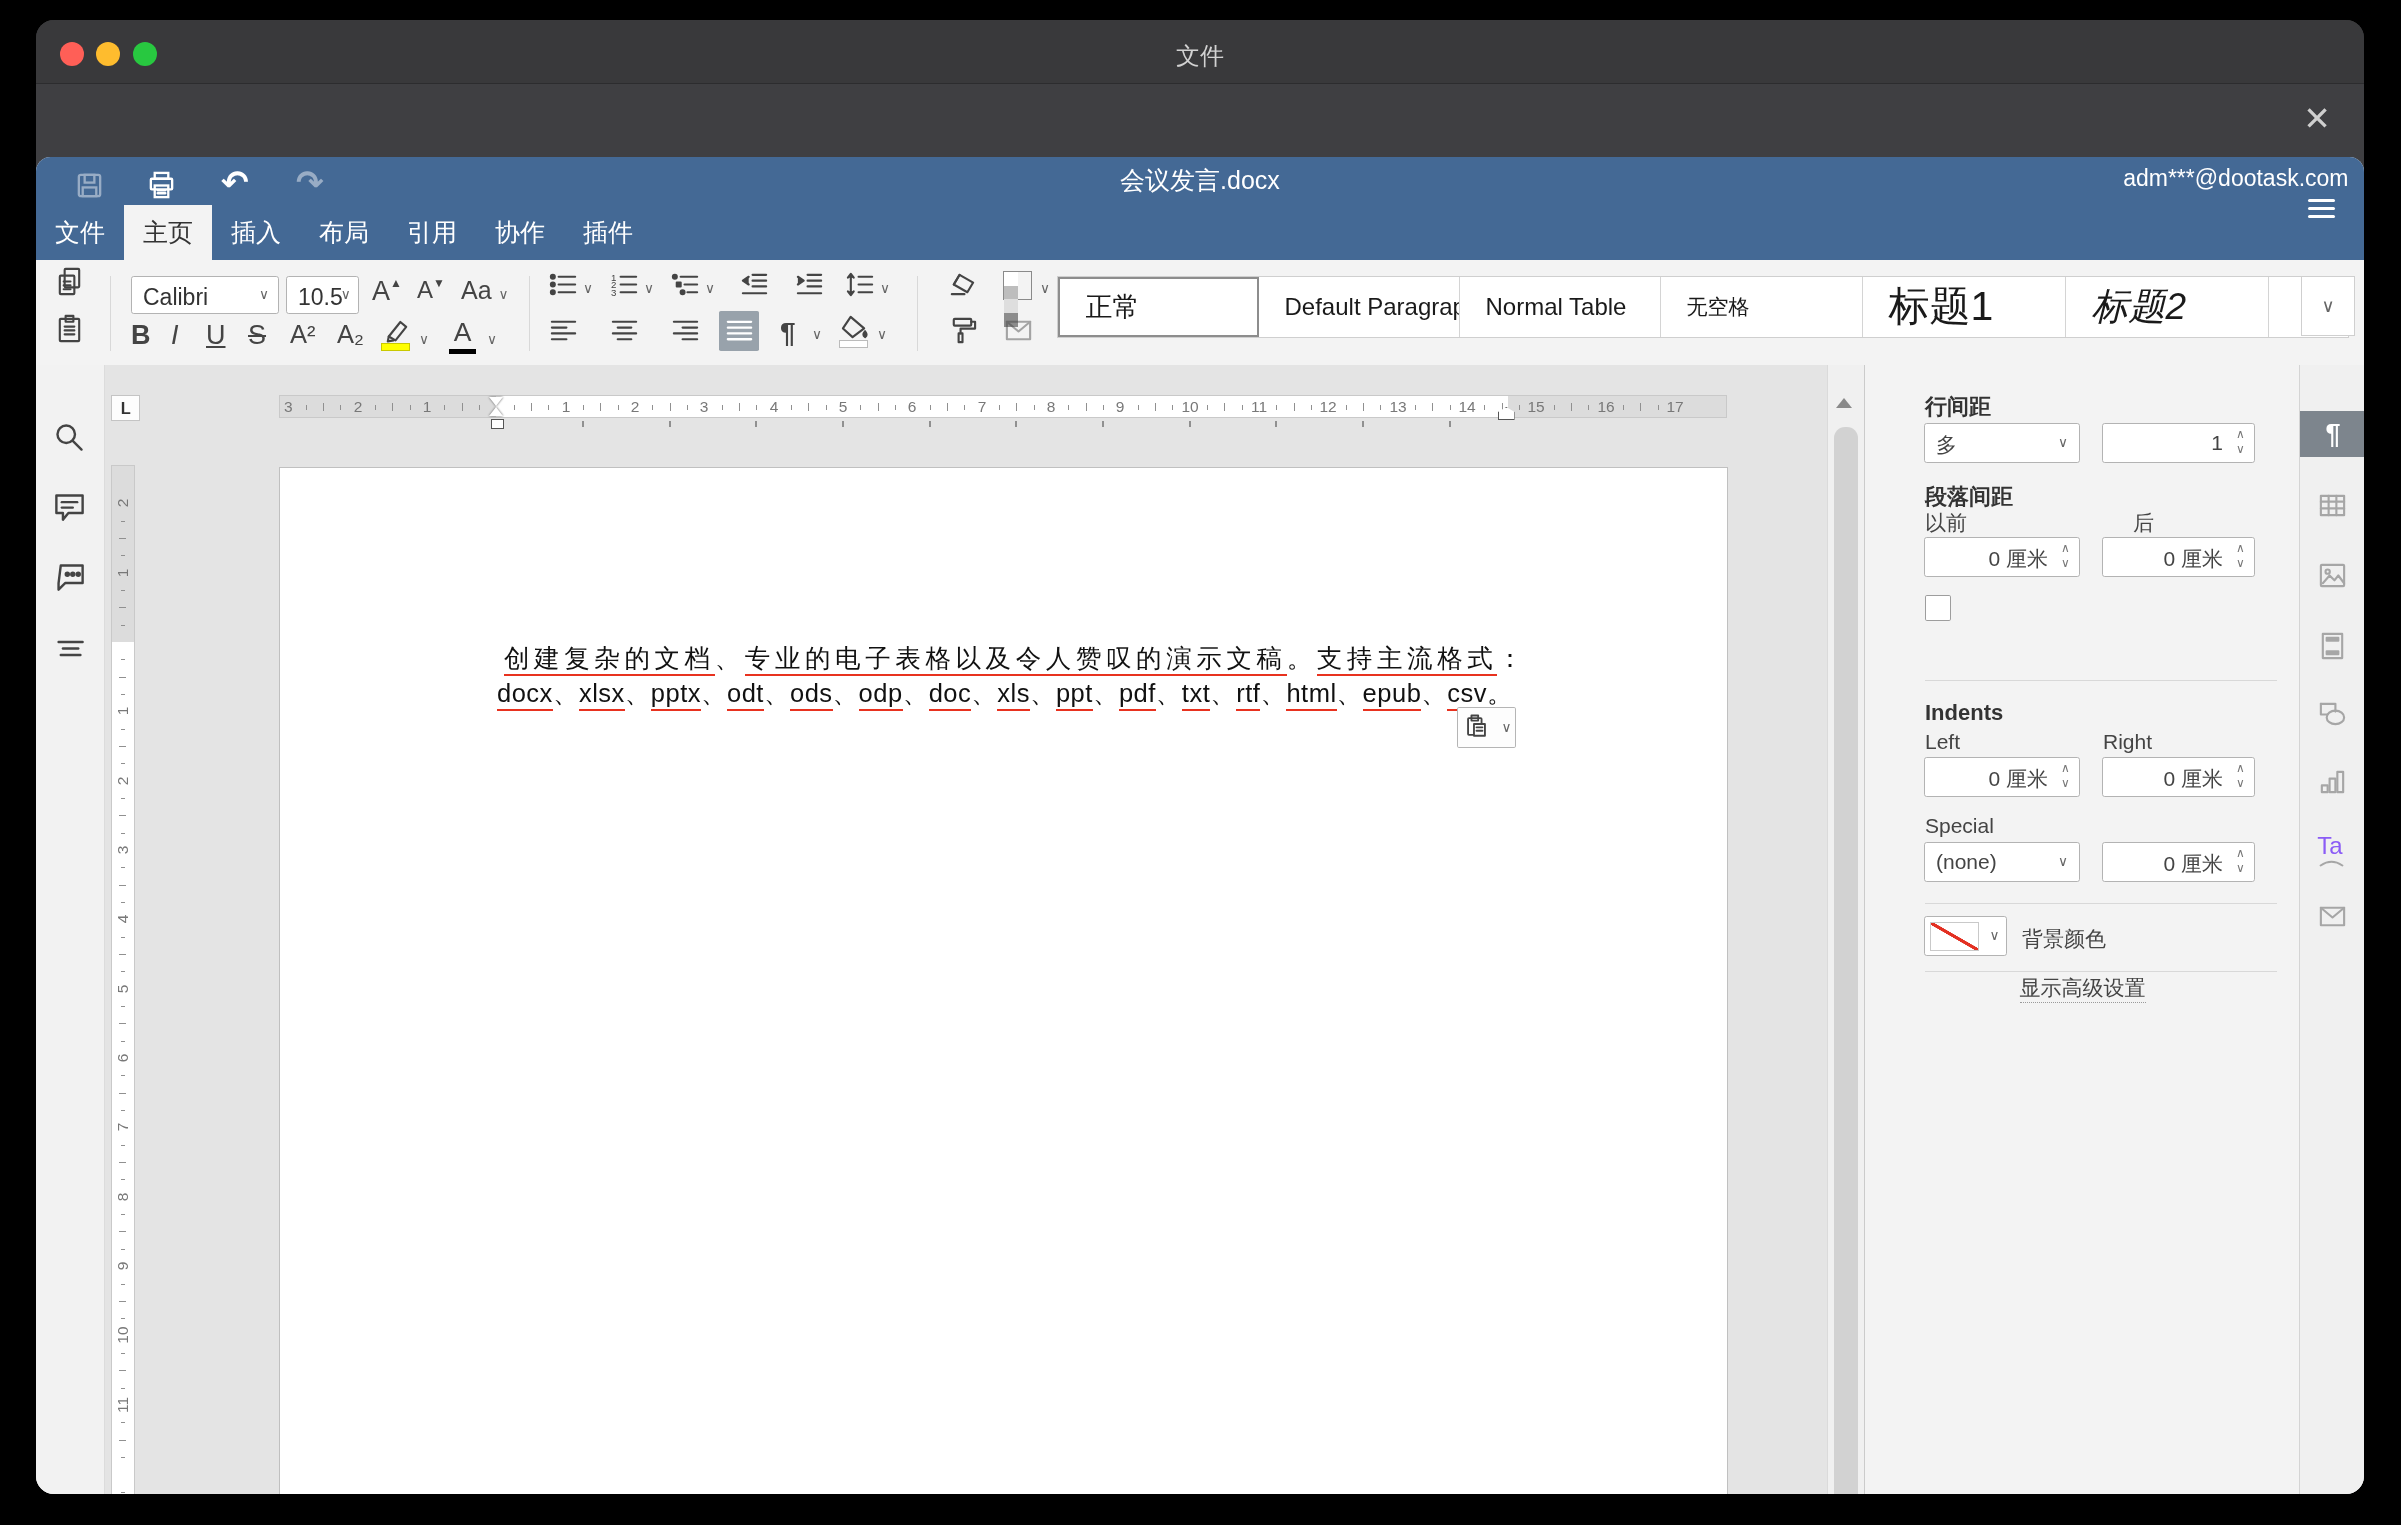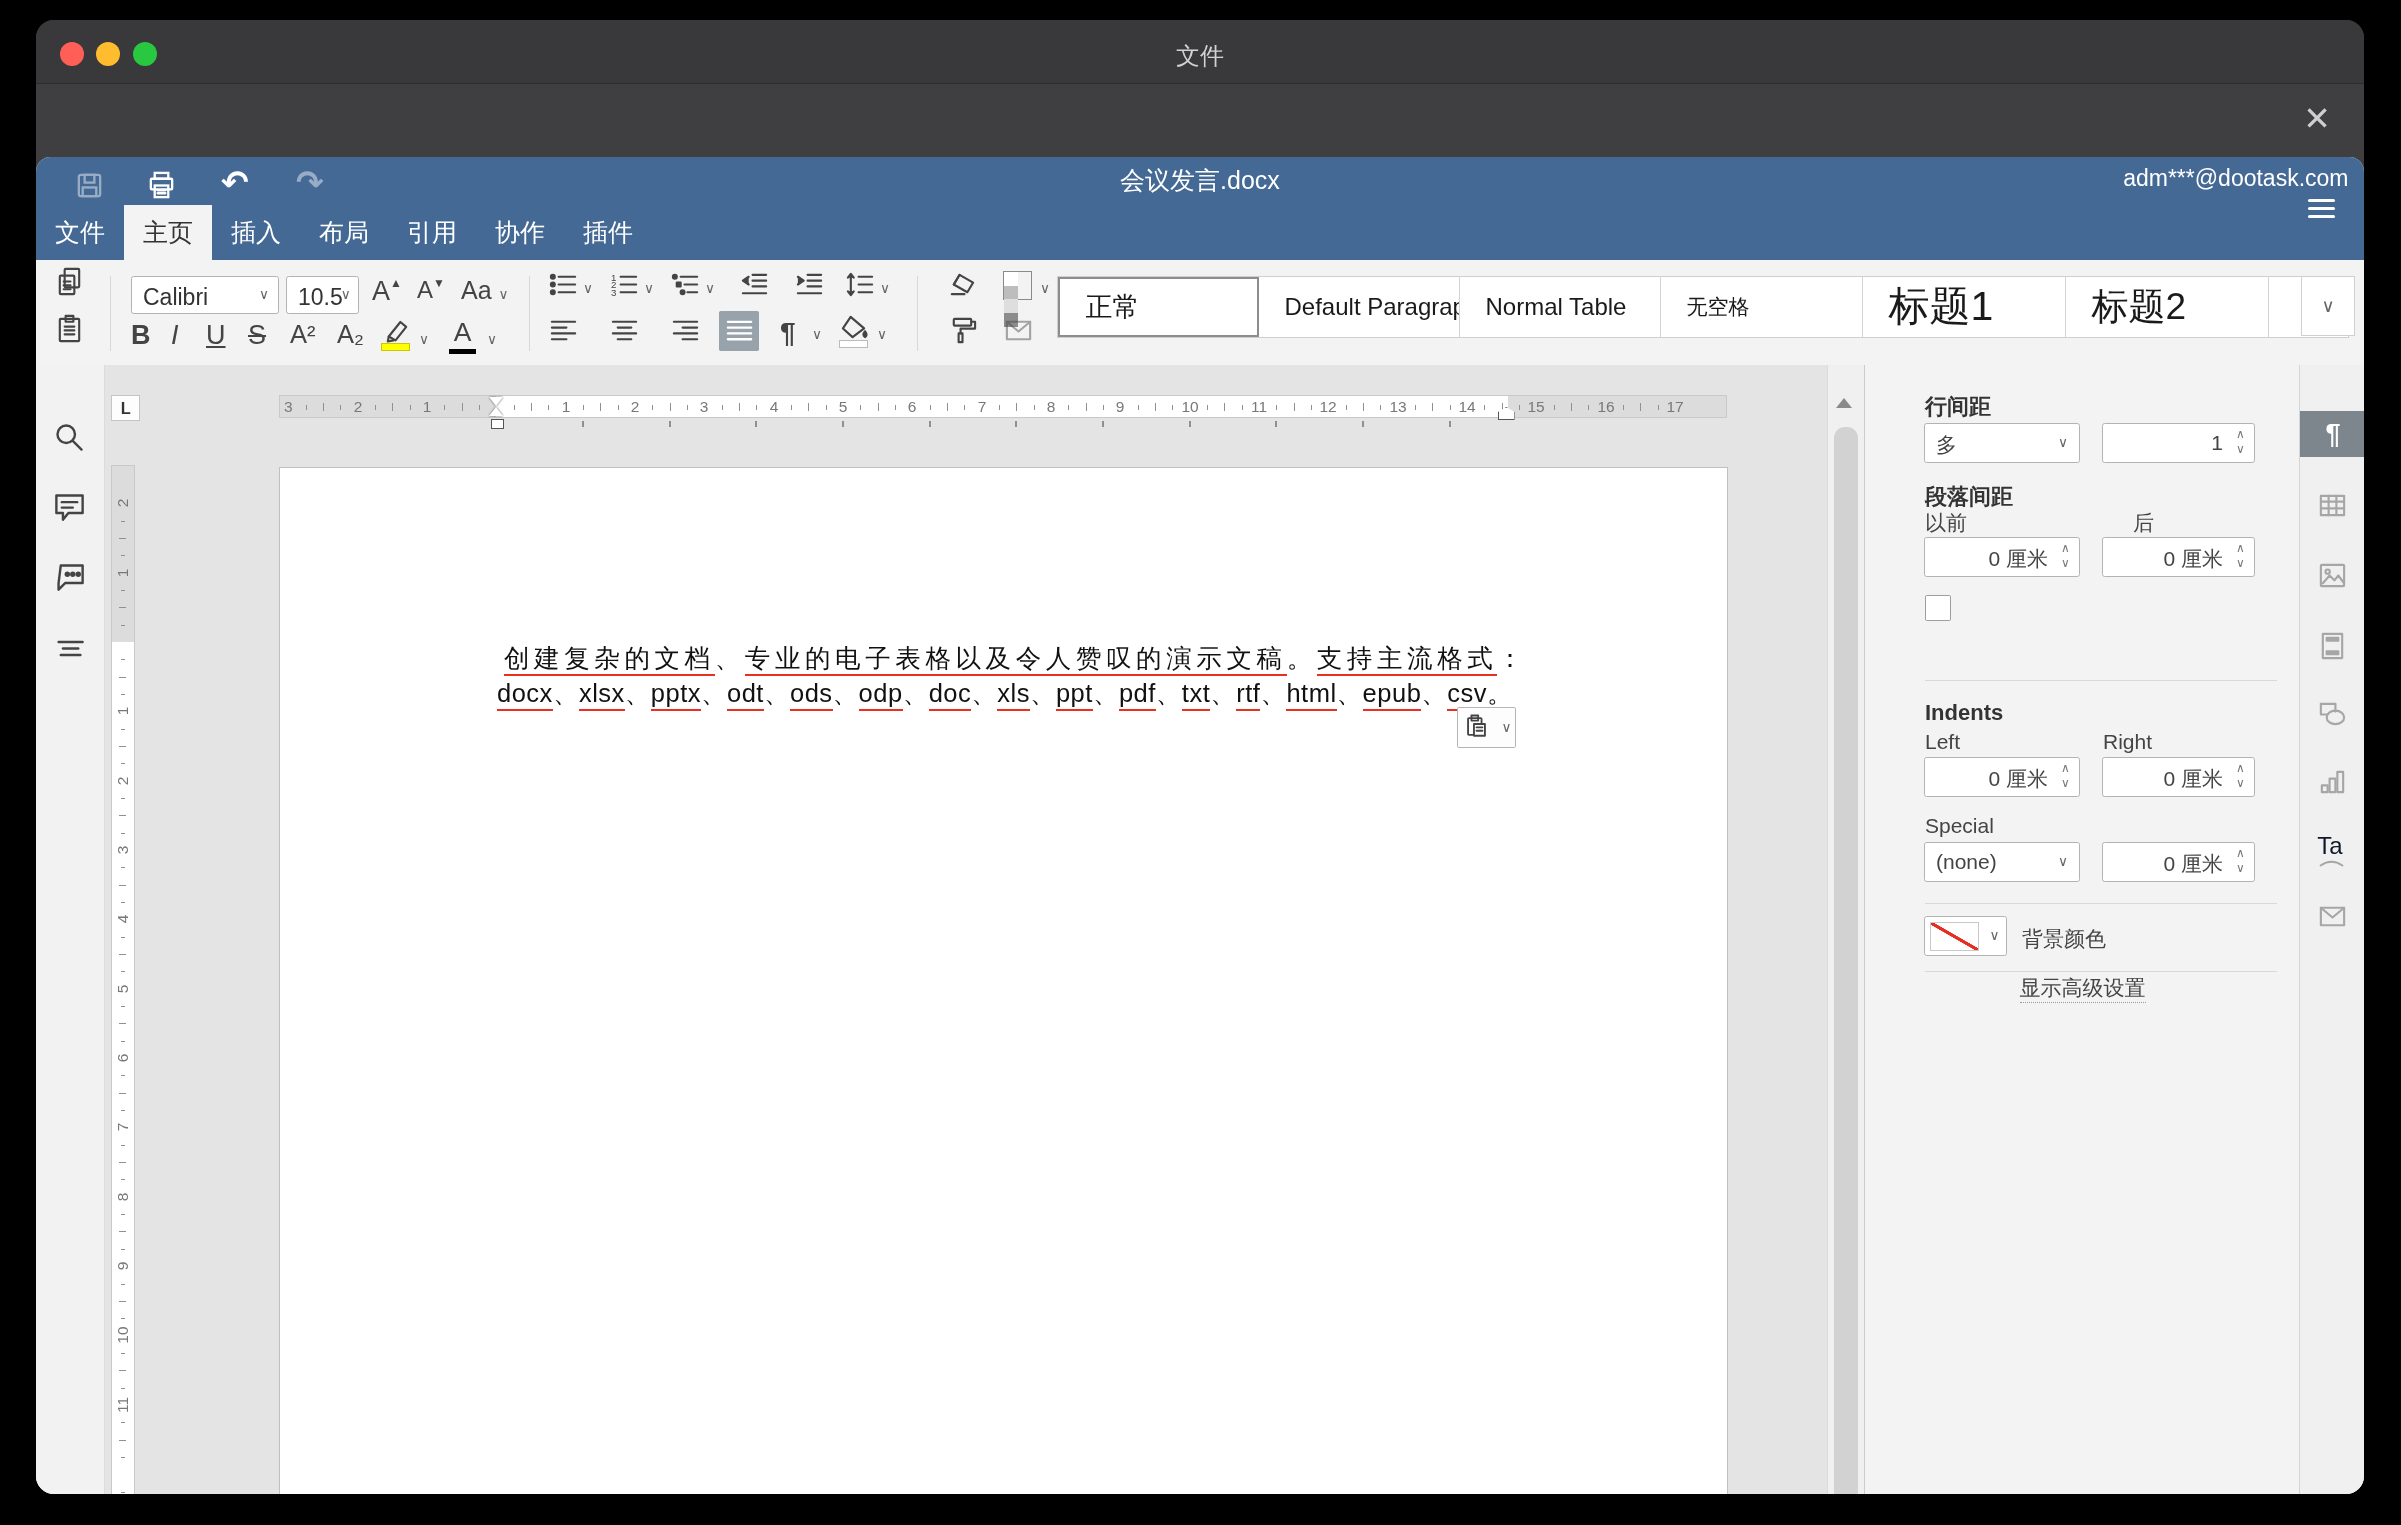--- a/index.html
+++ b/index.html
@@ -345,21 +345,21 @@
               </g>
             </svg>
       </div>
 
       <div id="gallery" class="a" style="left:1021px;top:15.5px;width:1290px;">
             <div class="cell k-normal sel" style="width: 201px; flex: 0 0 auto;">正常</div>
             <div class="cell k-default" style="width: 201px; flex: 0 0 auto;">Default Paragraph</div>
             <div class="cell k-table" style="width: 201px; flex: 0 0 auto;">Normal Table</div>
             <div class="cell k-nospace" style="width: 202px; flex: 0 0 auto;">无空格</div>
             <div class="cell k-h1" style="width: 203px; flex: 0 0 auto;">标题1</div>
-            <div class="cell k-h2" style="width: 203px; flex: 0 0 auto;">标题2</div>
+            <div class="cell k-h2" style="width: 203px; flex: 0 0 auto; font-style: italic;">标题2</div>
             <div style="width: 33px; flex: 0 0 auto; background: rgb(255, 255, 255);"></div>
           </div>
       <div class="a" style="left:2265px;top:15.5px;width:54px;height:60px;background:#fff;border:0.9px solid #cfcfcf;box-sizing:border-box;text-align:center;">
         <span class="cv" style="line-height:58px;font-size:18px;">∨</span>
       </div>
     </div>
 
     <div id="workspace" class="a">
 
       <div id="lsidebar" class="a">
@@ -698,21 +698,21 @@
         </div>
         <div class="a stico" style="top:401px;">
           <svg viewBox="0 0 32 32" width="31" height="31">
                 <g class="strg">
                   <rect x="5" y="20" width="6" height="7"></rect>
                   <rect x="13" y="13" width="6" height="14"></rect>
                   <rect x="21" y="6" width="6" height="21"></rect>
                 </g>
               </svg>
         </div>
-        <div class="a stico" style="top:467px;color:#0f172a;font-size:24px;">
+        <div class="a stico" style="top:467px;color:#8b5cf6;font-size:24px;">
           <span>Ta</span>
           <svg viewBox="0 0 32 8" width="29" height="7.3">
                 <path class="strg" d="M4 6 q12 -8 24 0"></path>
               </svg>
         </div>
         <div class="a stico" style="top:536px;">
           <svg viewBox="0 0 32 32" width="31" height="31">
                 <g class="strg">
                   <rect x="4" y="7" width="24" height="18"></rect>
                   <path d="M4 7 L16 17 L28 7"></path>

